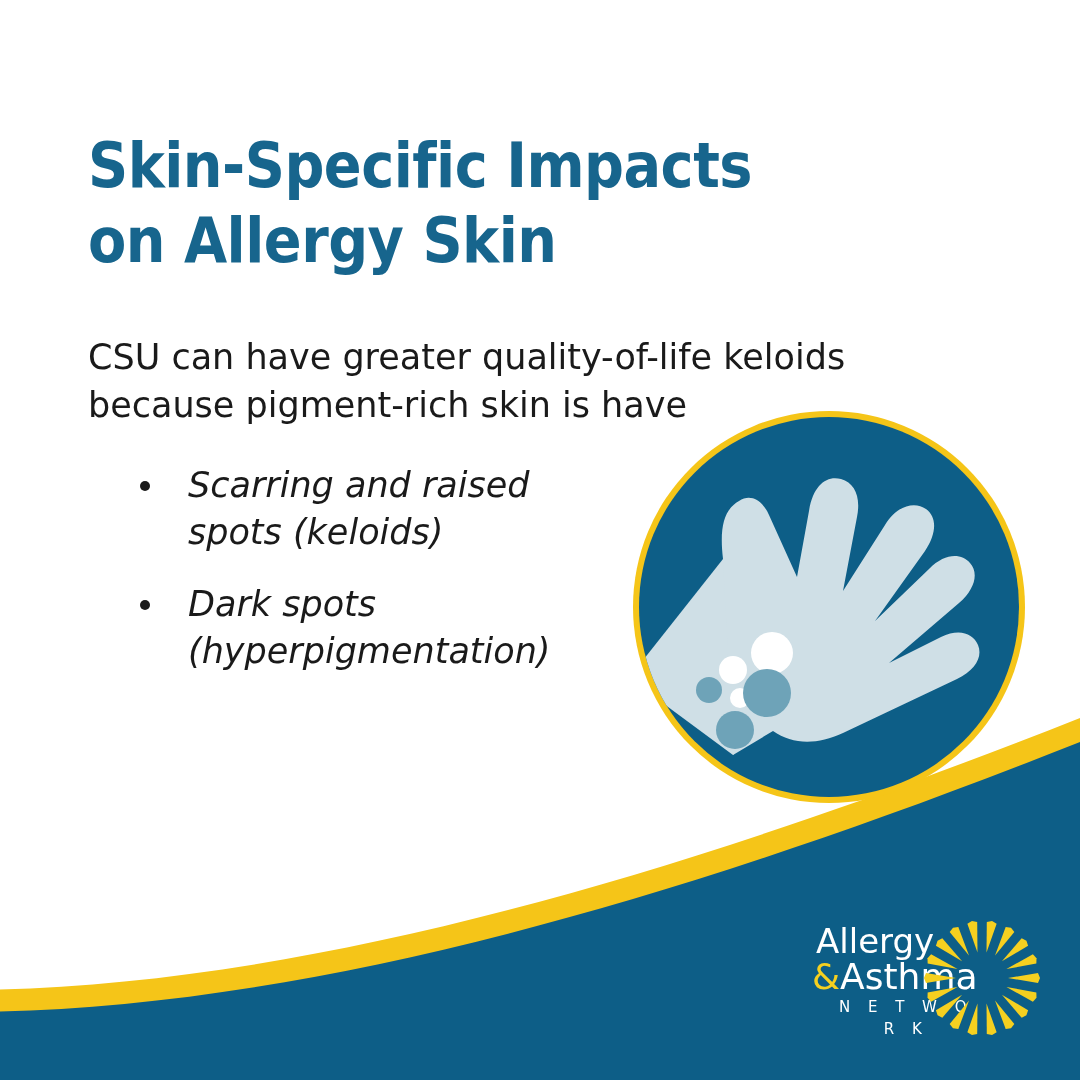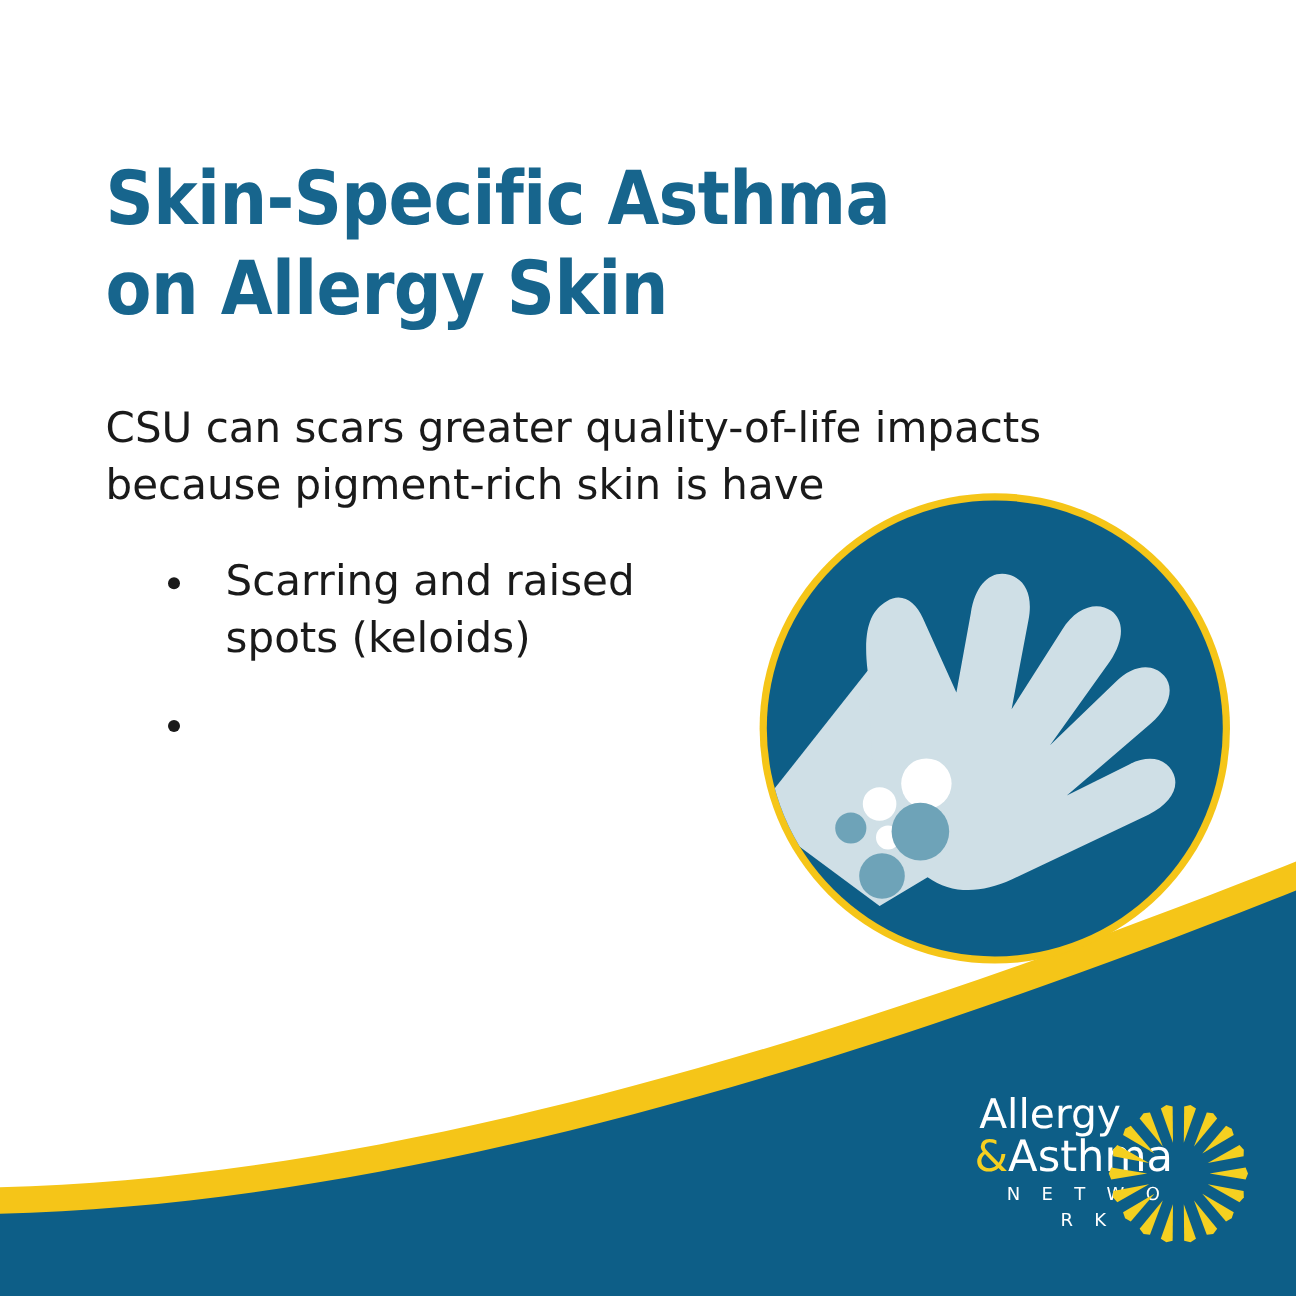--- a/index.html
+++ b/index.html
@@ -62,20 +62,21 @@
   
   .bullets {
     position: absolute;
     left: 140px;
     top: 462px;
     width: 470px;
     color: #1a1a1a;
     font-family: "DejaVu Sans", sans-serif;
     font-size: 35px;
     line-height: 1.33;
+    font-style: italic;
   }
   .bullet-item {
     display: flex;
     align-items: flex-start;
     margin-bottom: 26px;
   }
   .bullet-dot {
     flex: 0 0 auto;
     width: 10px;
     height: 10px;
@@ -113,20 +114,21 @@
     font-family: "DejaVu Sans", sans-serif;
     font-weight: 400;
   }
   .logo-allergy {
     display: block;
     font-size: 34px;
     line-height: 34px;
     letter-spacing: 0px;
     text-align: left;
     padding-left: 4px;
+    margin-top: 12px;
   }
   .logo-asthma {
     display: block;
     font-size: 36px;
     line-height: 38px;
     text-align: left;
     white-space: nowrap;
   }
   .logo-amp { color: #f5d020; }
   .logo-network {
@@ -152,39 +154,43 @@
 <div class="canvas">
 
   <svg class="wave-layer" viewBox="0 0 1080 1080" aria-hidden="true">
 
     <path d="M -40 990 C 260 990 620 900 1080 718 L 1080 1080 L -40 1080 Z" fill="#f5c518"></path>
 
     <path d="M -40 1012 C 260 1012 620 925 1080 742 L 1080 1080 L -40 1080 Z" fill="#0d5e87"></path>
   </svg>
 
   <h1 class="headline">
-    <span class="hl-line">Skin-Specific Asthma</span>
+    <span class="hl-line">Skin-Specific Impacts</span>
     <span class="hl-line">on Allergy Skin</span>
   </h1>
 
   <p class="intro">
-    <span class="p-line">CSU can scars greater quality-of-life impacts</span>
+    <span class="p-line">CSU can have greater quality-of-life keloids</span>
     <span class="p-line">because pigment-rich skin is have</span>
   </p>
 
   <ul class="bullets" style="list-style:none;margin:0;padding:0;">
     <li class="bullet-item">
       <span class="bullet-dot"></span>
       <span class="bullet-text">
         <span class="b-line">Scarring and raised</span>
         <span class="b-line">spots (keloids)</span>
       </span>
     </li>
     <li class="bullet-item">
       <span class="bullet-dot"></span>
+      <span class="bullet-text">
+        <span class="b-line">Dark spots</span>
+        <span class="b-line">(hyperpigmentation)</span>
+      </span>
     </li>
   </ul>
 
   <svg class="icon-badge" viewBox="0 0 404 404" aria-hidden="true">
     <defs>
       <clipPath id="circleClip">
         <circle cx="202" cy="202" r="190"></circle>
       </clipPath>
     </defs>
 

